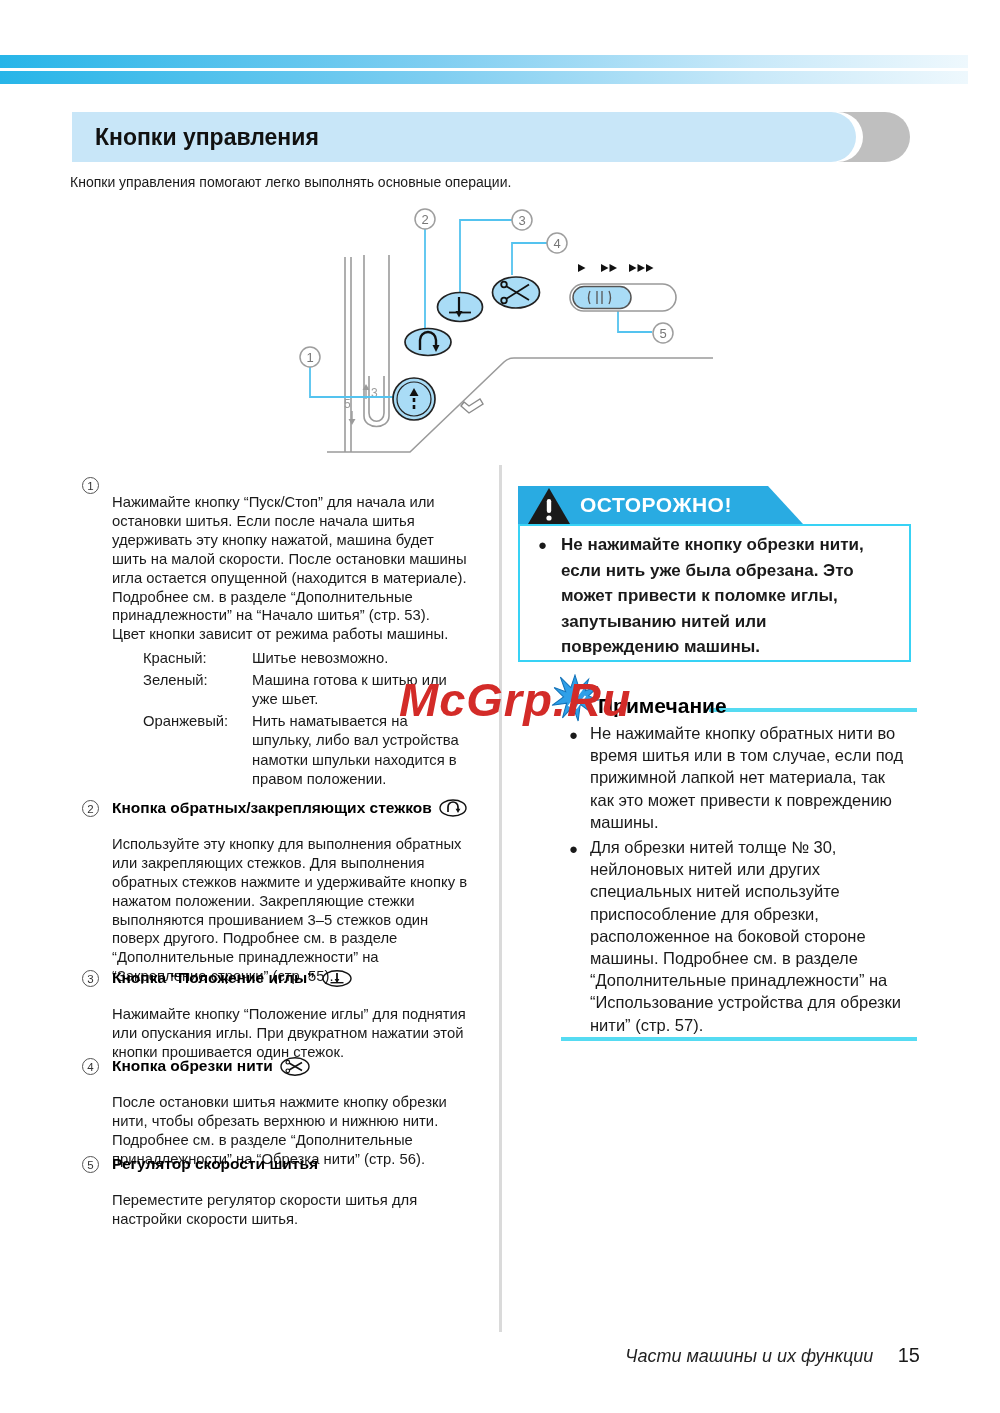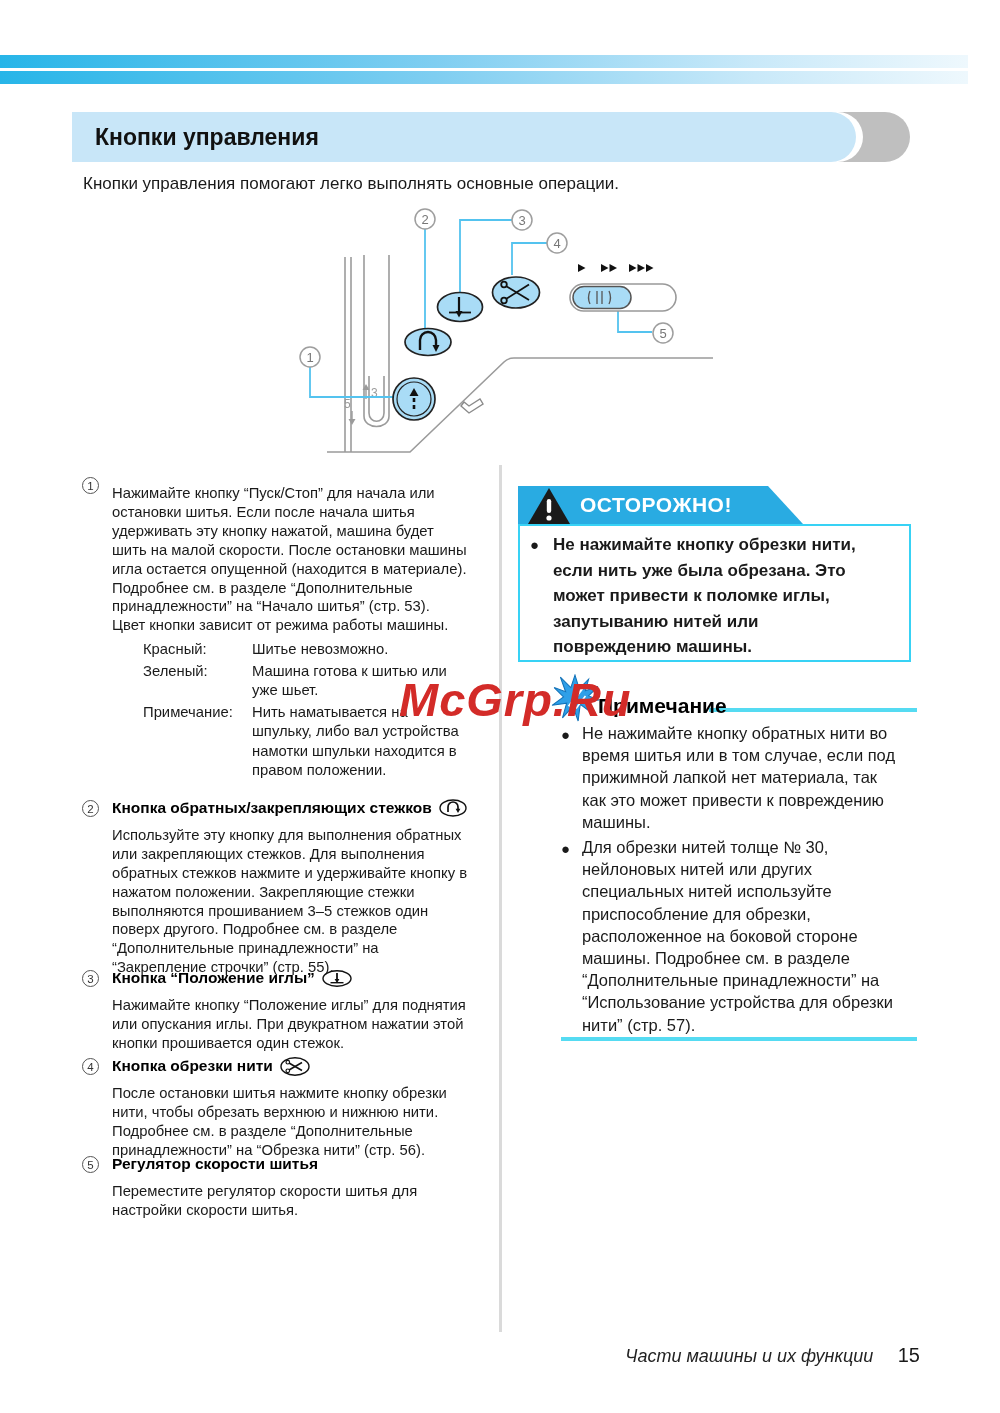--- a/index.html
+++ b/index.html
@@ -12,46 +12,46 @@
   
   .top-bar { position:absolute; left:0; top:55px; width:968px; height:29px;
     background:linear-gradient(to right,#27b5e8 0%,#7fcef1 45%,#c9e9f9 78%,#eef8fd 100%); }
   .top-bar-line { position:absolute; left:0; top:13px; width:100%; height:3px; background:#fff; }
   
   .gray-tab { position:absolute; left:828px; top:112px; width:82px; height:50px;
     background:#bfbfbf; border-radius:0 25px 25px 0; }
   .title-bar { position:absolute; left:72px; top:112px; width:784px; height:50px;
     background:#c8e6f8; border-radius:0 25px 25px 0; box-shadow:7px 0 0 #fff; }
   .title-bar h1 { font-size:23px; font-weight:bold; line-height:50px; padding-left:23px; color:#111; }
-  .intro { position:absolute; left:83px; top:174px; font-size:17px; }
+  .intro { position:absolute; left:70px; top:174px; font-size:14px; }
   
   .diagram { position:absolute; left:255px; top:205px; width:470px; height:260px; }
   
   .sec { position:absolute; left:112px; width:408px; font-size:14.8px; line-height:18.9px; }
   .sec .num { position:absolute; left:-30px; top:1px; width:17px; height:17px;
     border:1.3px solid #555; border-radius:50%; text-align:center; line-height:16px;
     font-size:11.5px; color:#333; background:#fff; }
   .sec h3 { font-size:15.5px; font-weight:bold; display:flex; align-items:center; gap:7px; margin-bottom:3px; color:#000; }
-  .sec p  { white-space:pre-line; margin-top:8px; }
+  .sec p  { white-space:pre-line; margin-top:17px; }
   .btn-ic { flex:0 0 auto; }
   .color-table { margin:5px 0 0 31px; line-height:19.5px; }
   .color-row { display:flex; margin-bottom:2px; }
   .color-row .lab { width:109px; flex:0 0 auto; }
   .color-row .val { white-space:pre-line; }
   
   .v-divider { position:absolute; left:499px; top:465px; width:3px; height:867px; background:#dadada; }
   
   .warn-banner { position:absolute; left:518px; top:486px; width:285px; height:38px;
     background:#29abe2; clip-path:polygon(0 0,250px 0,285px 100%,0 100%); }
   .warn-banner span { position:absolute; left:62px; top:0; line-height:38px;
     color:#fff; font-weight:bold; font-size:21px; letter-spacing:0.5px; }
   .warn-tri { position:absolute; left:527px; top:487px; z-index:2; }
   .warn-box { position:absolute; left:518px; top:524px; width:393px; height:138px;
     background:#fff; border:2.5px solid #38d2f5; }
-  .warn-box ul, .note-list { list-style:none; }
+  .warn-box ul, .note-list { list-style:none;padding-left:8px; }
   .warn-box li { position:relative; padding-left:23px; font-weight:bold; font-size:17px;
     line-height:25.5px; white-space:pre-line; margin:6px 6px 0 10px; }
   .warn-box li::before, .note-list li::before { content:"●"; position:absolute; left:0; top:0; font-size:15px; }
   
   .note-star { position:absolute; left:551px; top:674px; z-index:3; }
   .note-title { position:absolute; left:598px; top:694px; font-size:21px; font-weight:bold; color:#000; z-index:4; }
   .note-underline { position:absolute; left:709px; top:708px; width:208px; height:3.5px; background:#55dbf2; }
   .note-list { position:absolute; left:561px; top:722px; width:360px; }
   .note-list li { position:relative; padding-left:21px; font-size:16.5px; line-height:22.2px;
     white-space:pre-line; margin-bottom:3px; }
@@ -199,21 +199,21 @@
       <div class="color-row">
         <span class="lab">Красный:</span>
         <span class="val">Шитье невозможно.</span>
       </div>
       <div class="color-row">
         <span class="lab">Зеленый:</span>
         <span class="val">Машина готова к шитью или
 уже шьет.</span>
       </div>
       <div class="color-row">
-        <span class="lab">Примечание:</span>
+        <span class="lab">Оранжевый:</span>
         <span class="val">Нить наматывается на
 шпульку, либо вал устройства
 намотки шпульки находится в
 правом положении.</span>
       </div>
     </div>
   </div>
 
   <div class="sec" style="top:799px">
     <div class="num">2</div>

